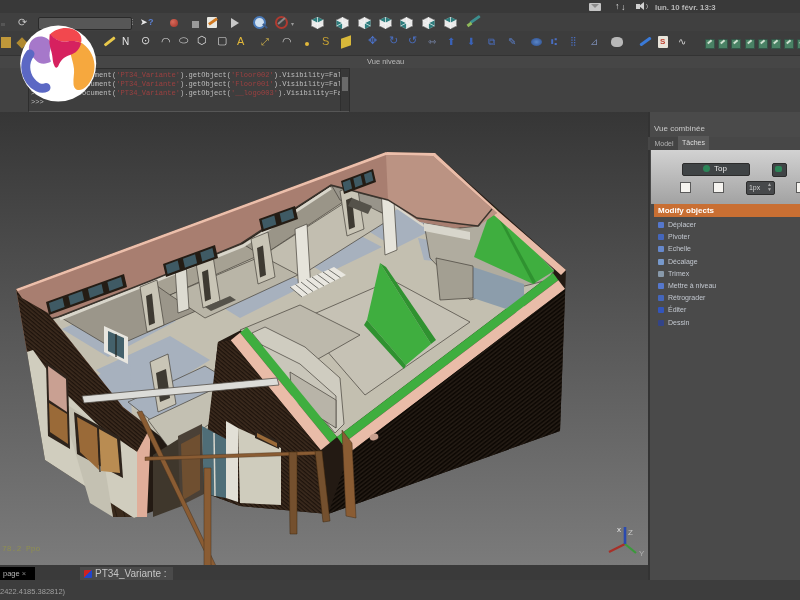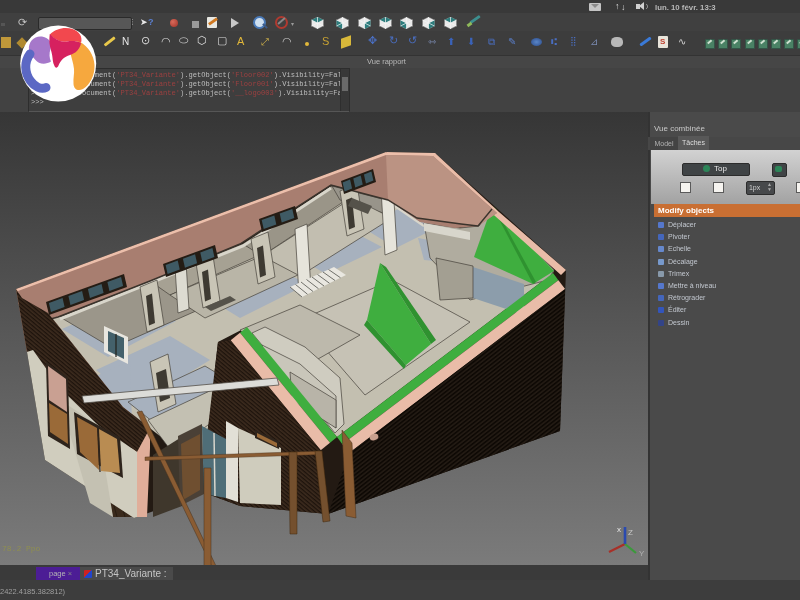--- a/index.html
+++ b/index.html
@@ -124,21 +124,21 @@
       <div class="abs" style="left:759.8px;top:10px;width:5px;height:1.5px;background:#cfe0d0;transform:rotate(-40deg);"></div>
       <div class="abs" style="left:771px;top:8px;width:8px;height:8px;background:#4a8265;border:1px solid #335547;border-radius:1px;"></div>
       <div class="abs" style="left:773px;top:10px;width:5px;height:1.5px;background:#cfe0d0;transform:rotate(-40deg);"></div>
       <div class="abs" style="left:784.2px;top:8px;width:8px;height:8px;background:#4a8265;border:1px solid #335547;border-radius:1px;"></div>
       <div class="abs" style="left:786.2px;top:10px;width:5px;height:1.5px;background:#cfe0d0;transform:rotate(-40deg);"></div>
       <div class="abs" style="left:797.4px;top:8px;width:8px;height:8px;background:#4a8265;border:1px solid #335547;border-radius:1px;"></div>
       <div class="abs" style="left:799.4px;top:10px;width:5px;height:1.5px;background:#cfe0d0;transform:rotate(-40deg);"></div>
     </div>
 
   <div class="abs" style="left:0;top:55px;width:800px;height:13px;background:#464646;border-top:1px solid #333;"></div>
-  <div class="abs" style="left:367px;top:57px;color:#b9b9b9;font-size:7.5px;">Vue rapport</div>
+  <div class="abs" style="left:367px;top:57px;color:#b9b9b9;font-size:7.5px;">Vue niveau</div>
 
   <div class="abs" style="left:0;top:68px;width:800px;height:44px;background:#424242;"></div>
   <div class="abs" style="left:28px;top:68px;width:320px;height:42px;background:#3e3e3e;border:1px solid #2d2d2d;border-bottom:2px solid #565656;overflow:hidden;">
     <div id="console" style="position:absolute;left:2px;top:2px;font-family:'Liberation Mono',monospace;font-size:7.1px;line-height:9px;color:#bdbdbd;white-space:pre;"><div><span style="color:#bdbdbd">&gt;&gt;&gt; App.getDocument(</span><span style="color:#9c4040">'PT34_Variante'</span><span style="color:#bdbdbd">).getObject(</span><span style="color:#9c4040">'Floor002'</span><span style="color:#bdbdbd">).Visibility=Fal</span></div><div><span style="color:#bdbdbd">&gt;&gt;&gt; App.getDocument(</span><span style="color:#9c4040">'PT34_Variante'</span><span style="color:#bdbdbd">).getObject(</span><span style="color:#9c4040">'Floor001'</span><span style="color:#bdbdbd">).Visibility=Fal</span></div><div><span style="color:#bdbdbd">&gt;&gt;&gt; App.getDocument(</span><span style="color:#9c4040">'PT34_Variante'</span><span style="color:#bdbdbd">).getObject(</span><span style="color:#9c4040">'__logo003'</span><span style="color:#bdbdbd">).Visibility=Fa</span></div><div><span style="color:#bdbdbd">&gt;&gt;&gt;</span></div></div>
     <div class="abs" style="right:0;top:0;width:8px;height:42px;background:#383838;border-left:1px solid #2e2e2e;">
       <div class="abs" style="left:1px;top:8px;width:6px;height:14px;background:#6a6a6a;"></div>
     </div>
   </div>
 
   <div class="abs" style="left:0;top:112px;width:648px;height:453px;background:linear-gradient(#363636,#7b7b7b);overflow:hidden;">
@@ -324,21 +324,21 @@
       <div class="abs" style="left:668px;top:282px;color:#c3c8d0;font-size:7px;">Mettre à niveau</div>
       <div class="abs" style="left:658px;top:295.2px;width:6px;height:6px;background:#4466bb;border-radius:1px;"></div>
       <div class="abs" style="left:668px;top:294.2px;color:#c3c8d0;font-size:7px;">Rétrograder</div>
       <div class="abs" style="left:658px;top:307.4px;width:6px;height:6px;background:#3355bb;border-radius:1px;"></div>
       <div class="abs" style="left:668px;top:306.4px;color:#c3c8d0;font-size:7px;">Éditer</div>
       <div class="abs" style="left:658px;top:319.6px;width:6px;height:6px;background:#334488;border-radius:1px;"></div>
       <div class="abs" style="left:668px;top:318.6px;color:#c3c8d0;font-size:7px;">Dessin</div>
     </div>
 
   <div class="abs" style="left:0;top:565px;width:648px;height:15px;background:#3a3a3a;"></div>
-  <div class="abs" style="left:0;top:567px;width:32px;height:13px;background:#4c1d95;color:#b5b5b5;font-size:7.5px;line-height:13px;padding-left:13px;margin-left:36px;">page <span style="color:#888;">×</span></div>
+  <div class="abs" style="left:0;top:567px;width:32px;height:13px;background:#000000;color:#b5b5b5;font-size:7.5px;line-height:13px;padding-left:3px;">page <span style="color:#888;">×</span></div>
   <div class="abs" style="left:37px;top:567px;width:93px;height:13px;background:#4a4a4a;color:#c5c5c5;font-size:10px;line-height:13px;margin-left:43px;">
     <span style="display:inline-block;width:8px;height:8px;margin:0 3px 0 4px;background:linear-gradient(135deg,#cc2222 50%,#2244cc 50%);border-radius:1px;vertical-align:-1px;"></span>PT34_Variante : 1* <span style="color:#888;">⌄</span>
   </div>
 
   <div class="abs" style="left:0;top:580px;width:800px;height:20px;background:#3d3d3d;"></div>
   <div class="abs" style="left:0px;top:587px;color:#9f9f9f;font-size:7.5px;">2422.4185.382812)</div>
 
   <svg class="abs" style="left:14px;top:21px;" width="93" height="93" viewBox="0 0 93 93">
     <circle cx="44.2" cy="42.6" r="38" fill="#ffffff"></circle>
     <path d="M 15,29 C 14,20.5 20.5,14.5 28,15.5 C 35.5,16.8 38.5,22 36.5,28 C 35,32.5 35.3,37 37,40.5 C 31.5,44 24.5,43 21.5,39 C 17.5,34.5 15.3,32 15,29 Z" fill="#a678ca"></path>

